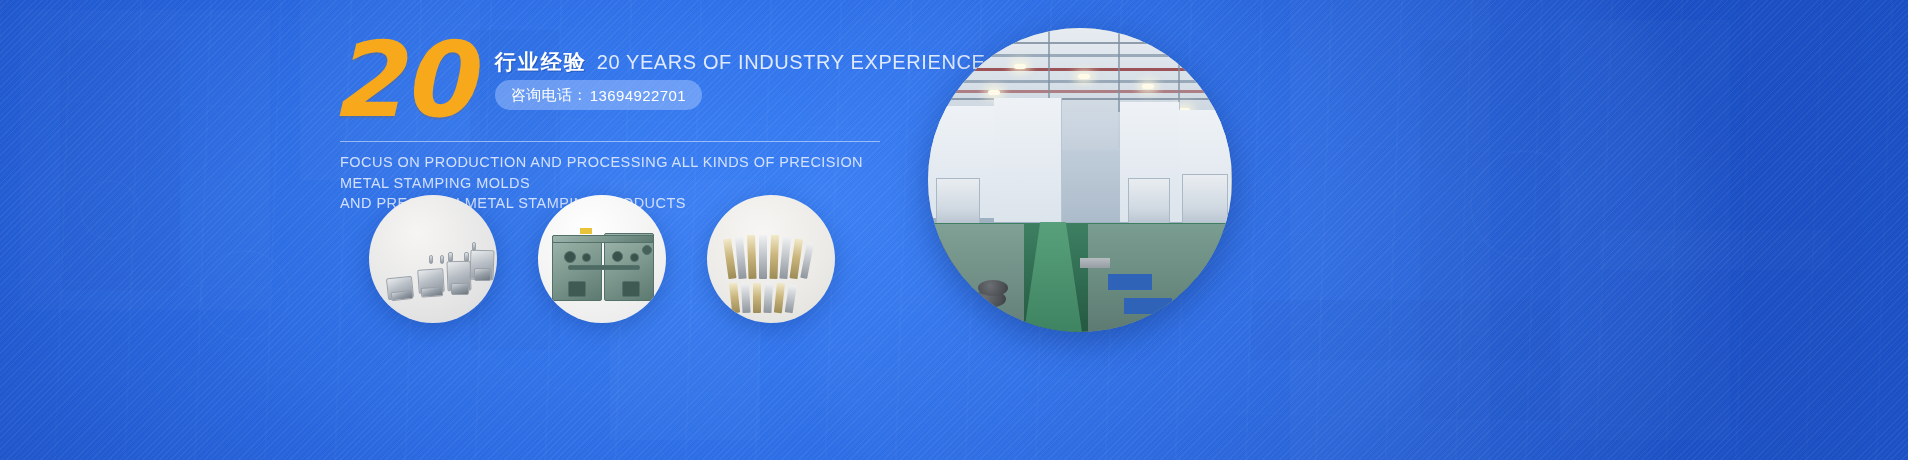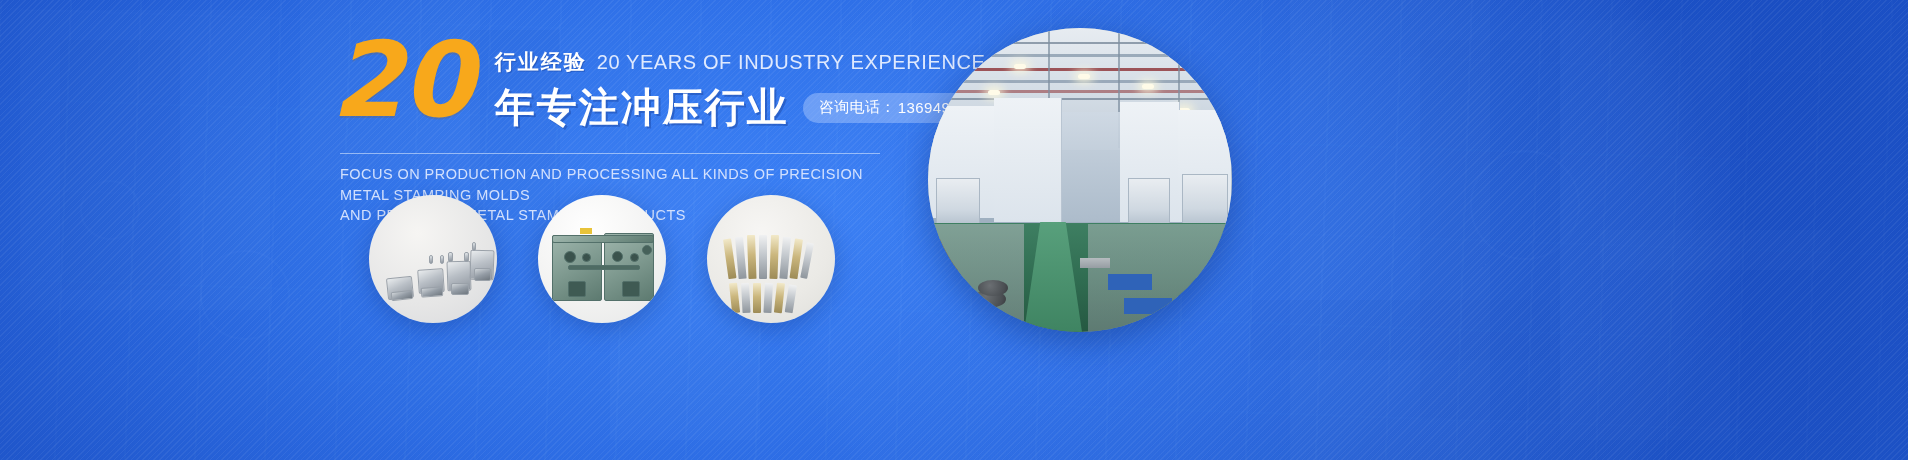--- a/index.html
+++ b/index.html
@@ -212,21 +212,20 @@
       <div class="big-20">20</div>
 
       <div class="headline-text">
 
         <div class="line-cn-sm">
           <span class="cn-sm">行业经验</span>
           <span class="en-sm">20 YEARS OF INDUSTRY EXPERIENCE</span>
         </div>
 
         <div class="line-cn-big">
-          <span class="cn-big">年专注冲压行业</span>
 
           <span class="phone-pill">
             <span>咨询电话：</span>
             <span class="num">13694922701</span>
           </span>
         </div>
 
       </div>
     </div>
 

